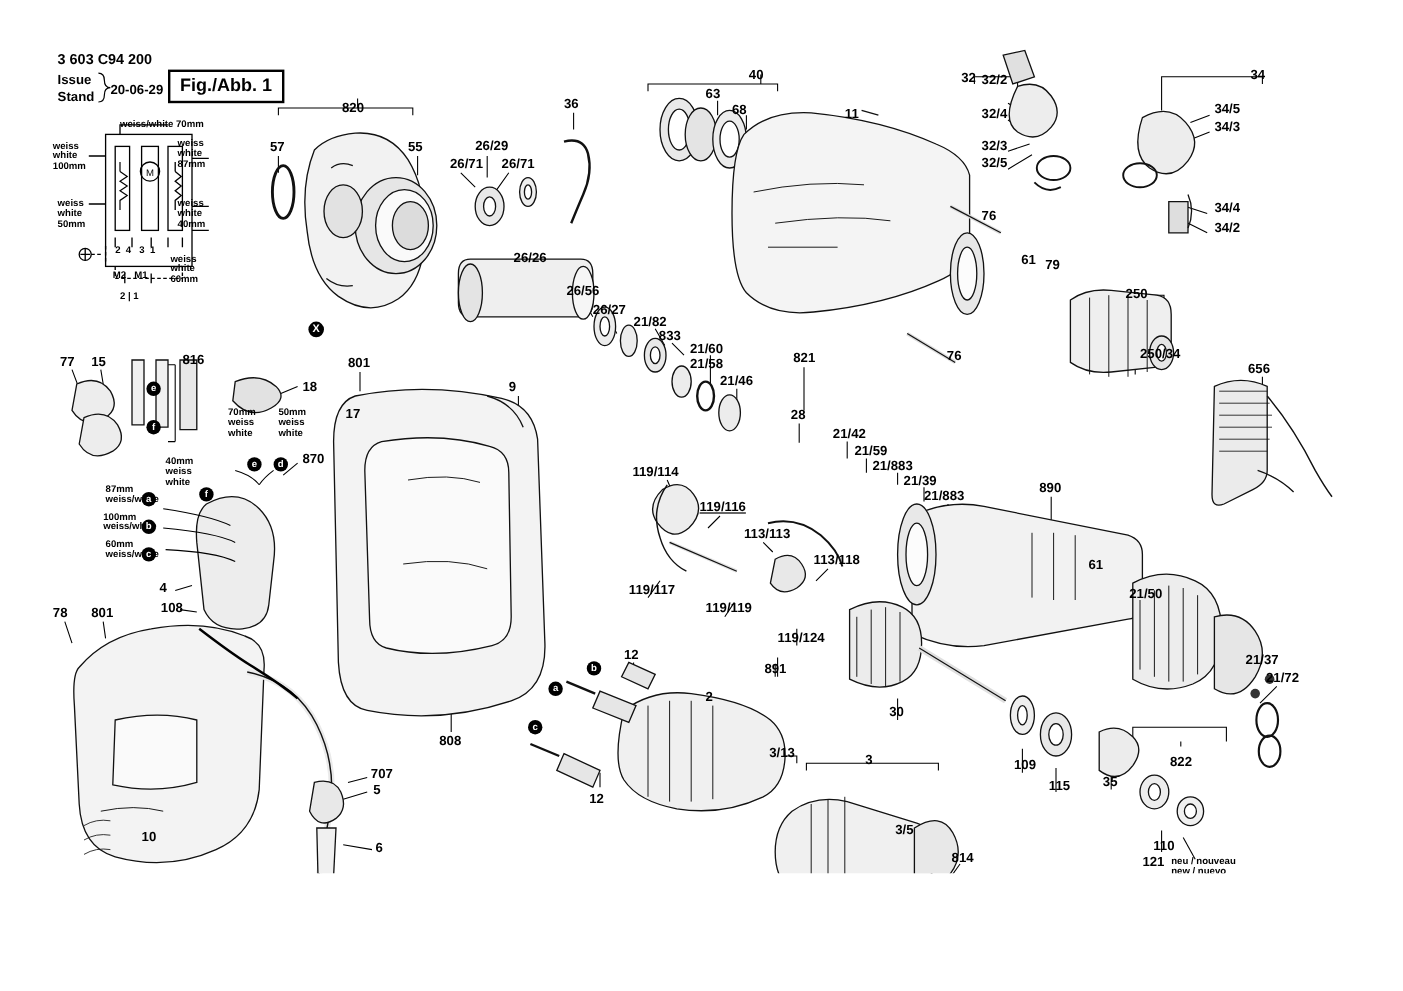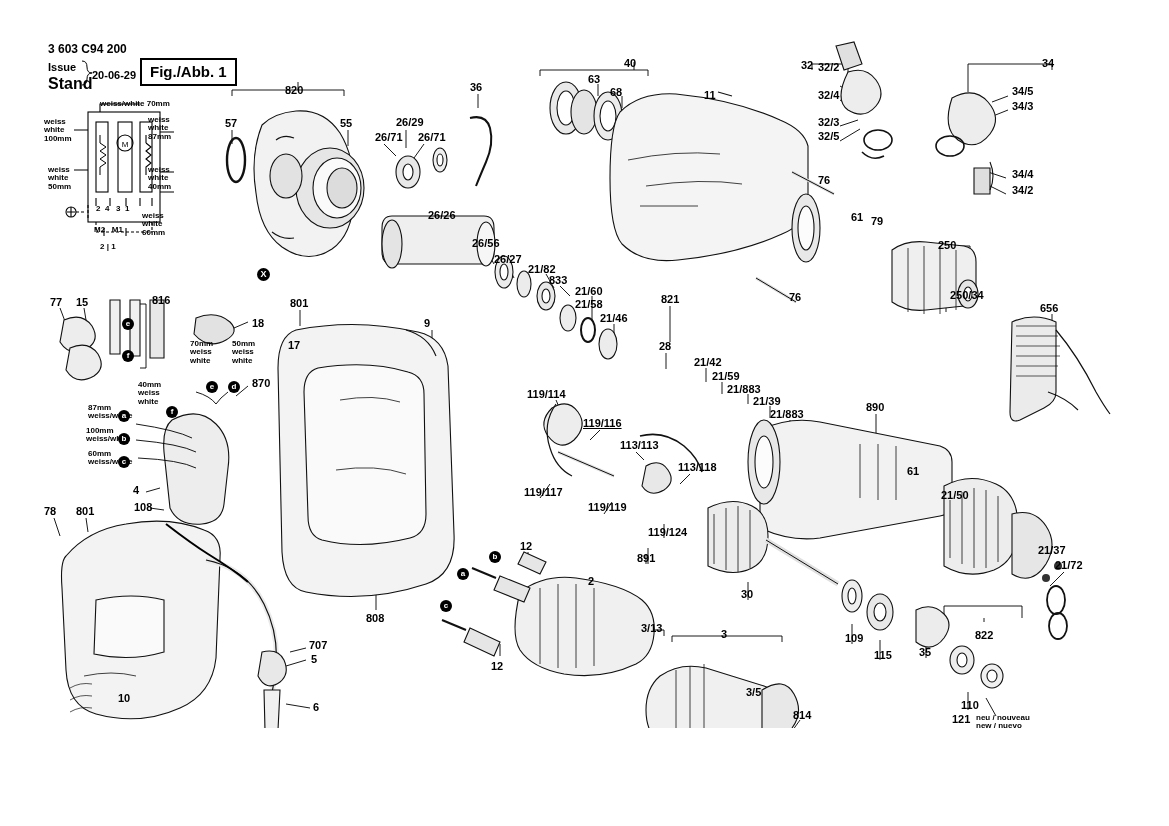--- a/index.html
+++ b/index.html
@@ -81,21 +81,21 @@
     line-height: 12px;
   }
 </style>
 </head>
 <body>
 
 <div id="sheet">
 
   <div class="hdr-code" style="left:48px; top:42px;">3 603 C94 200</div>
   <div class="lbl" style="left:48px; top:62px; font-size:11px;">Issue</div>
-  <div class="lbl" style="left:48px; top:76px; font-size:16px;">Stand</div>
+  <div class="lbl" style="left:48px; top:76px; font-size:11px;">Stand</div>
   <div class="lbl" style="left:92px; top:70px; font-size:11px;">20-06-29</div>
   <div class="figbox" style="left:140px; top:58px;">Fig./Abb. 1</div>
 
   <svg class="art" viewBox="0 0 1169 826">
     <g stroke="#000" fill="none" stroke-width="1">
       <path d="M82,61 q5,0 5,6 q0,6 5,6 q-5,0 -5,6 q0,6 -5,6"></path>
     </g>
 
     <g stroke="#000" fill="none" stroke-width="1.1">
       <rect x="88" y="112" width="72" height="110"></rect>

